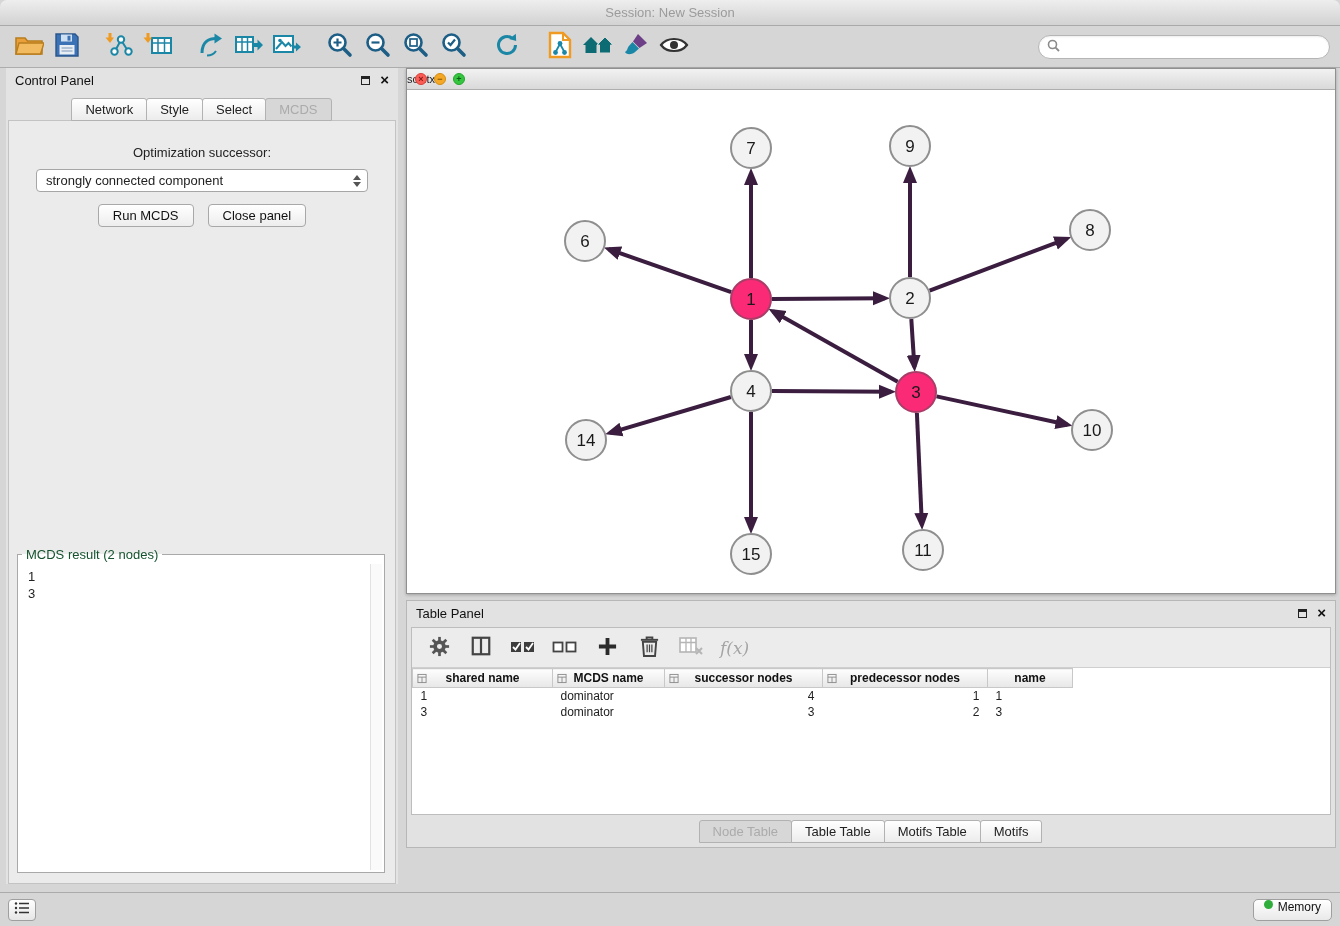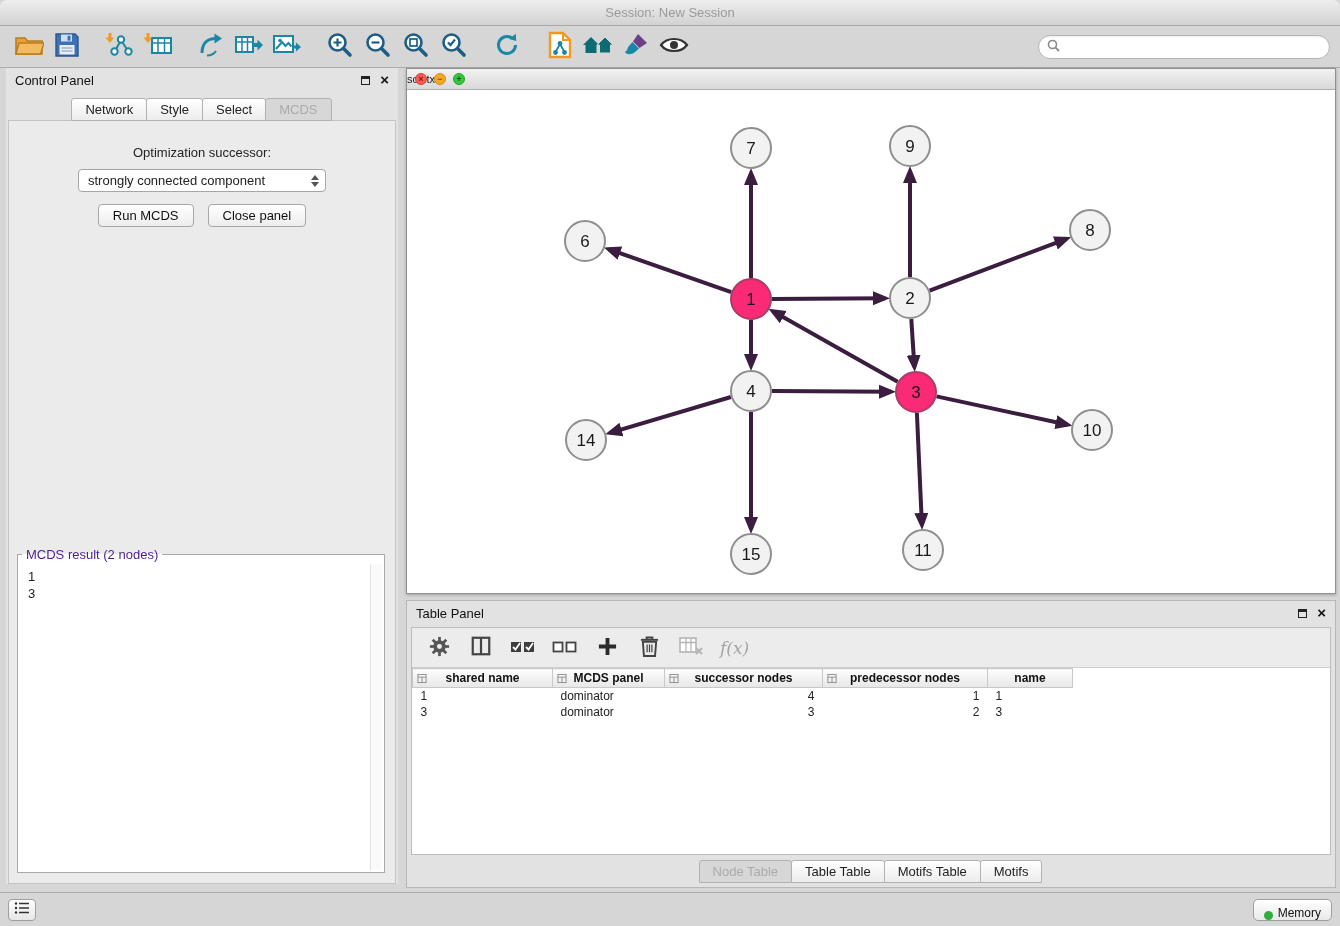--- a/index.html
+++ b/index.html
@@ -42,38 +42,38 @@
     position:absolute; left:6px; top:68px; width:392px; height:816px;
     background:#e3e3e3;
   }
   .cp-tabs { display:flex; justify-content:center; position:relative; z-index:2; margin-top:6px; }
   .cp-body {
     position:absolute; left:2px; right:2px; top:52px; bottom:0;
     background:#ebebeb; border:1px solid #c3c3c3;
   }
   .opt-label { text-align:center; margin-top:24px; }
   .select-box {
-    margin:9px auto 0; width:248px; height:23px; background:#fff;
+    margin:9px auto 0; width:332px; height:23px; background:#fff;
     border:1px solid #a6a6a6; border-radius:4px; display:flex; align-items:center; padding:0 6px 0 9px;
   }
   .select-box .sel-text { flex:1; font-size:13px; }
   .stepper { display:flex; flex-direction:column; gap:2px; align-items:center; }
   .stepper i { width:0; height:0; border-left:4px solid transparent; border-right:4px solid transparent; display:block; }
   .stepper .up { border-bottom:5px solid #555; }
   .stepper .dn { border-top:5px solid #555; }
   .cp-buttons { display:flex; justify-content:center; gap:14px; margin-top:12px; }
   .btn {
     background:linear-gradient(#ffffff,#ededed); border:1px solid #a8a8a8; border-radius:4px;
     font-size:13px; padding:3px 14px; font-family:inherit; color:#111;
   }
   .result-group {
     position:absolute; left:8px; right:10px; top:426px; bottom:10px;
     border:1px solid #a9a9a9; background:#fff;
   }
-  .result-group legend { font-size:13px; padding:0 4px; margin-left:4px; background:transparent; color:#4c1d95; }
+  .result-group legend { font-size:13px; padding:0 4px; margin-left:4px; background:transparent; color:#14532d; }
   .result-inner { position:absolute; inset:2px; background:#fff; display:flex; }
   .result-text { flex:1; padding:4px 8px; font-size:13px; line-height:17px; white-space:pre-line; }
   .result-scroll { width:12px; background:#fafafa; border-left:1px solid #e2e2e2; }
   
   .network-window {
     position:absolute; left:406px; top:68px; width:930px; height:526px;
     background:#fff; border:1px solid #909090; box-shadow:0 1px 3px rgba(0,0,0,.25);
   }
   .nw-titlebar {
     height:21px; background:linear-gradient(#f2f2f2,#d9d9d9); border-bottom:1px solid #aeaeae;
@@ -81,21 +81,21 @@
   }
   .traffic { display:flex; gap:7px; margin-left:8px; z-index:2; }
   .light { width:12px; height:12px; border-radius:50%; font-size:9px; line-height:11px; text-align:center; font-weight:bold; }
   .light.red { background:#fb5d56; border:1px solid #da3e38; color:#7c1b16; }
   .light.yellow { background:#f5a826; border:1px solid #d28d14; color:#7e5408; }
   .light.green { background:#35c63f; border:1px solid #23a32c; color:#0d5e13; }
   .nw-title { position:absolute; left:0; right:0; text-align:left; font-size:11px; color:#222; }
   svg.graph { display:block; background:#fff; }
   
   .table-panel {
-    position:absolute; left:406px; top:600px; width:930px; height:288px;
+    position:absolute; left:406px; top:600px; width:930px; height:248px;
     background:#e2e2e2; border:1px solid #b7b7b7;
   }
   .tp-frame {
     position:absolute; left:4px; right:4px; top:26px; bottom:32px;
     border:1px solid #bdbdbd; background:#fff; display:flex; flex-direction:column;
   }
   .tp-toolbar {
     height:40px; background:#ececec; border-bottom:1px solid #cfcfcf;
     display:flex; align-items:center; gap:16px; padding:0 14px;
   }
@@ -117,21 +117,21 @@
     position:absolute; left:0; right:0; bottom:0; height:34px;
     border-top:1px solid #ababab; background:#d6d6d6;
     display:flex; align-items:center; padding:0 8px;
   }
   .menu-btn {
     width:28px; height:22px; border:1px solid #9f9f9f; border-radius:4px;
     background:linear-gradient(#fff,#e6e6e6); display:flex; align-items:center; justify-content:center;
   }
   .memory-btn {
     margin-left:auto; height:22px; border:1px solid #9f9f9f; border-radius:5px;
-    background:linear-gradient(#fff,#e9e9e9); display:flex; align-items:flex-end; gap:5px;
+    background:linear-gradient(#fff,#e9e9e9); display:flex; align-items:flex-start; gap:5px;
     padding:0 10px; font-size:12px; color:#111;
   }
   .dot { width:9px; height:9px; border-radius:50%; background:#2fae3c; display:inline-block; }
 </style>
 </head>
 <body>
 
 <div class="titlebar">
   <span>Session: New Session</span>
 </div>
@@ -474,21 +474,21 @@
       </colgroup>
       <thead>
         <tr>
           <th><span class="th-ico"><svg width="10" height="11" viewBox="0 0 11 11">
                   <rect x="1" y="1" width="9" height="9" fill="none" stroke="#8a8a8a"></rect>
                   <path d="M1 4 h9 M5.5 4 v6" stroke="#8a8a8a"></path>
                 </svg></span><span>shared name</span></th>
           <th><span class="th-ico"><svg width="10" height="11" viewBox="0 0 11 11">
                   <rect x="1" y="1" width="9" height="9" fill="none" stroke="#8a8a8a"></rect>
                   <path d="M1 4 h9 M5.5 4 v6" stroke="#8a8a8a"></path>
-                </svg></span><span>MCDS panel</span></th>
+                </svg></span><span>MCDS name</span></th>
           <th><span class="th-ico"><svg width="10" height="11" viewBox="0 0 11 11">
                   <rect x="1" y="1" width="9" height="9" fill="none" stroke="#8a8a8a"></rect>
                   <path d="M1 4 h9 M5.5 4 v6" stroke="#8a8a8a"></path>
                 </svg></span><span>successor nodes</span></th>
           <th><span class="th-ico"><svg width="10" height="11" viewBox="0 0 11 11">
                   <rect x="1" y="1" width="9" height="9" fill="none" stroke="#8a8a8a"></rect>
                   <path d="M1 4 h9 M5.5 4 v6" stroke="#8a8a8a"></path>
                 </svg></span><span>predecessor nodes</span></th>
           <th><span>name</span></th>
           <th class="filler"></th>

